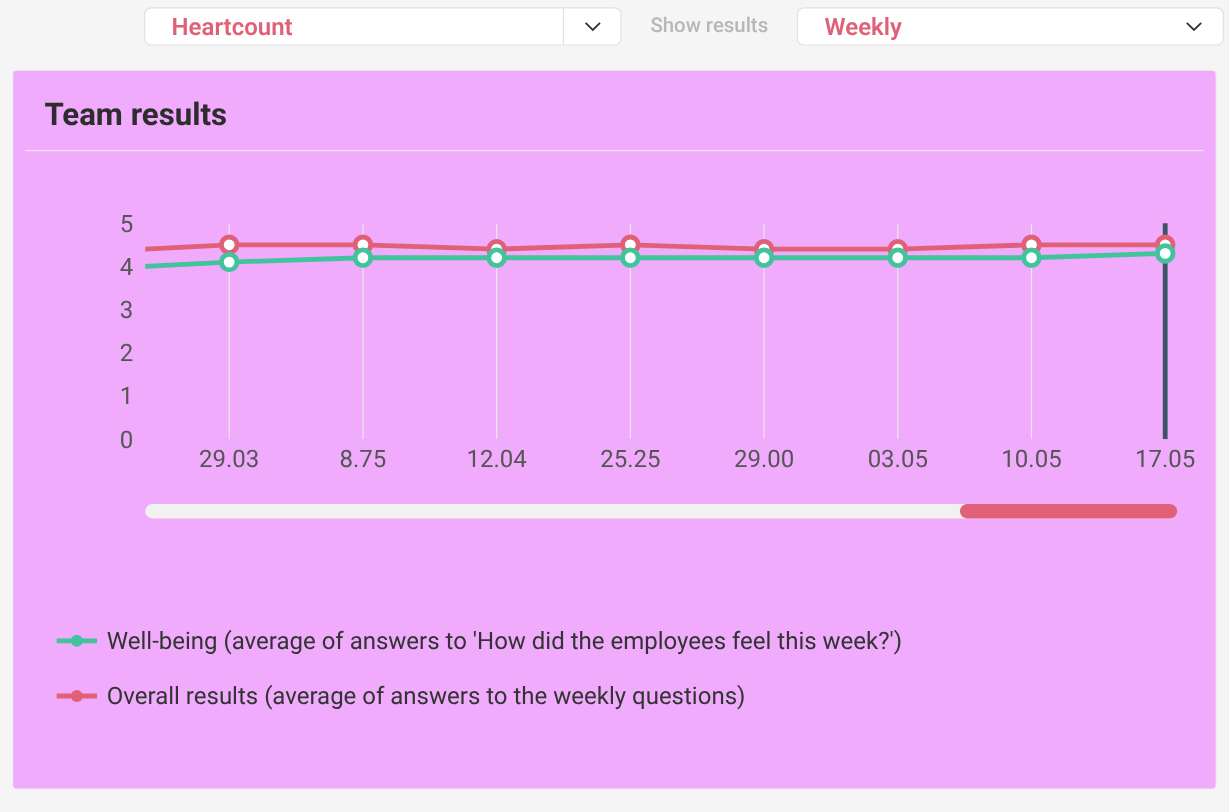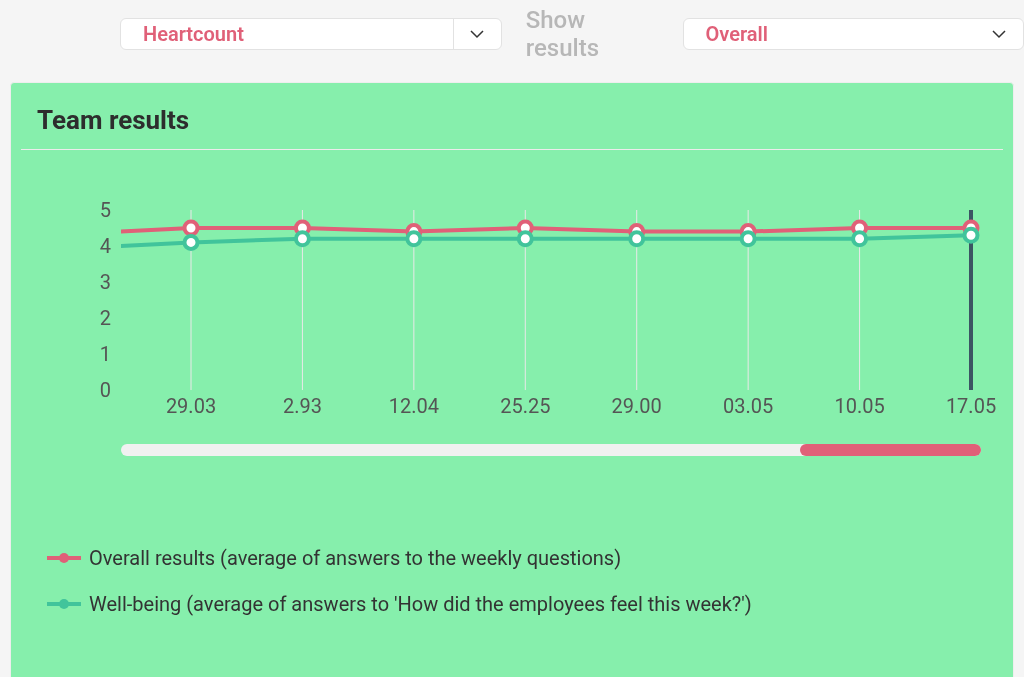--- a/index.html
+++ b/index.html
@@ -37,33 +37,33 @@
   .select .caret-box {
     border-left: 1px solid #e2e2e2;
     width: 48px;
     height: 100%;
     display: flex;
     align-items: center;
     justify-content: center;
   }
   .select.trunc .caret-box { border-left: none; }
   .filter-label {
-    font-size: 24px;
+    font-size: 17px;
     color: #b7b7b7;
     font-weight: 500;
   }
   .sel-team { width: 398px; }
   .sel-team .value { flex: 1; }
   .sel-period { width: 356px; }
   .sel-period .value { flex: 1; }
 
   
   .card {
     margin: 14px 10px 10px 10px;
-    background: #86efac;
+    background: #f0abfc;
     border: 1px solid #eee;
     border-radius: 4px;
     width: calc(1024px - 20px);
     height: 600px;
     position: relative;
   }
   .card-title {
     font-size: 26px;
     font-weight: 700;
     color: #2d2d2d;
@@ -159,21 +159,21 @@
   <div class="select sel-team">
     <span class="value">Heartcount</span>
     <span class="caret-box">
       <svg width="14" height="10" viewBox="0 0 14 10">
           <path d="M1 2 L7 8 L13 2" fill="none" stroke="#333" stroke-width="1.5"></path>
         </svg>
     </span>
   </div>
   <span class="filter-label">Show results</span>
   <div class="select sel-period trunc">
-    <span class="value">Overall</span>
+    <span class="value">Weekly</span>
     <span class="caret-box">
       <svg width="14" height="10" viewBox="0 0 14 10">
           <path d="M1 2 L7 8 L13 2" fill="none" stroke="#333" stroke-width="1.5"></path>
         </svg>
     </span>
   </div>
 </div>
 
 <div class="card">
   <div class="card-title">Team results</div>
@@ -214,46 +214,46 @@
           <circle cx="292.8571428571429" cy="28.799999999999983" r="6.5" fill="#fff" stroke="#41c49b" stroke-width="4"></circle>
           <circle cx="404.2857142857143" cy="28.799999999999983" r="6.5" fill="#fff" stroke="#41c49b" stroke-width="4"></circle>
           <circle cx="515.7142857142858" cy="28.799999999999983" r="6.5" fill="#fff" stroke="#41c49b" stroke-width="4"></circle>
           <circle cx="627.1428571428571" cy="28.799999999999983" r="6.5" fill="#fff" stroke="#41c49b" stroke-width="4"></circle>
           <circle cx="738.5714285714286" cy="28.799999999999983" r="6.5" fill="#fff" stroke="#41c49b" stroke-width="4"></circle>
           <circle cx="850" cy="25.19999999999999" r="6.5" fill="#fff" stroke="#41c49b" stroke-width="4"></circle>
         </svg>
     </div>
     <div class="x-ticks" id="xTicks">
         <div class="x-tick" style="left: 70px;">29.03</div>
-        <div class="x-tick" style="left: 181.429px;">2.93</div>
+        <div class="x-tick" style="left: 181.429px;">8.75</div>
         <div class="x-tick" style="left: 292.857px;">12.04</div>
         <div class="x-tick" style="left: 404.286px;">25.25</div>
         <div class="x-tick" style="left: 515.714px;">29.00</div>
         <div class="x-tick" style="left: 627.143px;">03.05</div>
         <div class="x-tick" style="left: 738.571px;">10.05</div>
         <div class="x-tick" style="left: 850px;">17.05</div>
       </div>
     <div class="scroll-track">
       <div class="scroll-thumb" id="scrollThumb" style="left: 79%; width: 21%;"></div>
     </div>
   </div>
 
   <div class="legend">
     <div class="legend-item">
       <span class="legend-swatch">
         <svg width="34" height="14">
+            <line x1="0" y1="7" x2="34" y2="7" stroke="#41c49b" stroke-width="4"></line>
+            <circle cx="17" cy="7" r="5" fill="#41c49b"></circle>
+          </svg>
+      </span>
+      <span class="legend-text">Well-being (average of answers to 'How did the employees feel this week?')</span>
+    </div>
+    <div class="legend-item">
+      <span class="legend-swatch">
+        <svg width="34" height="14">
             <line x1="0" y1="7" x2="34" y2="7" stroke="#e06078" stroke-width="4"></line>
             <circle cx="17" cy="7" r="5" fill="#e06078"></circle>
           </svg>
       </span>
       <span class="legend-text">Overall results (average of answers to the weekly questions)</span>
     </div>
-    <div class="legend-item">
-      <span class="legend-swatch">
-        <svg width="34" height="14">
-            <line x1="0" y1="7" x2="34" y2="7" stroke="#41c49b" stroke-width="4"></line>
-            <circle cx="17" cy="7" r="5" fill="#41c49b"></circle>
-          </svg>
-      </span>
-      <span class="legend-text">Well-being (average of answers to 'How did the employees feel this week?')</span>
-    </div>
   </div>
 </div>
 
 </body></html>

